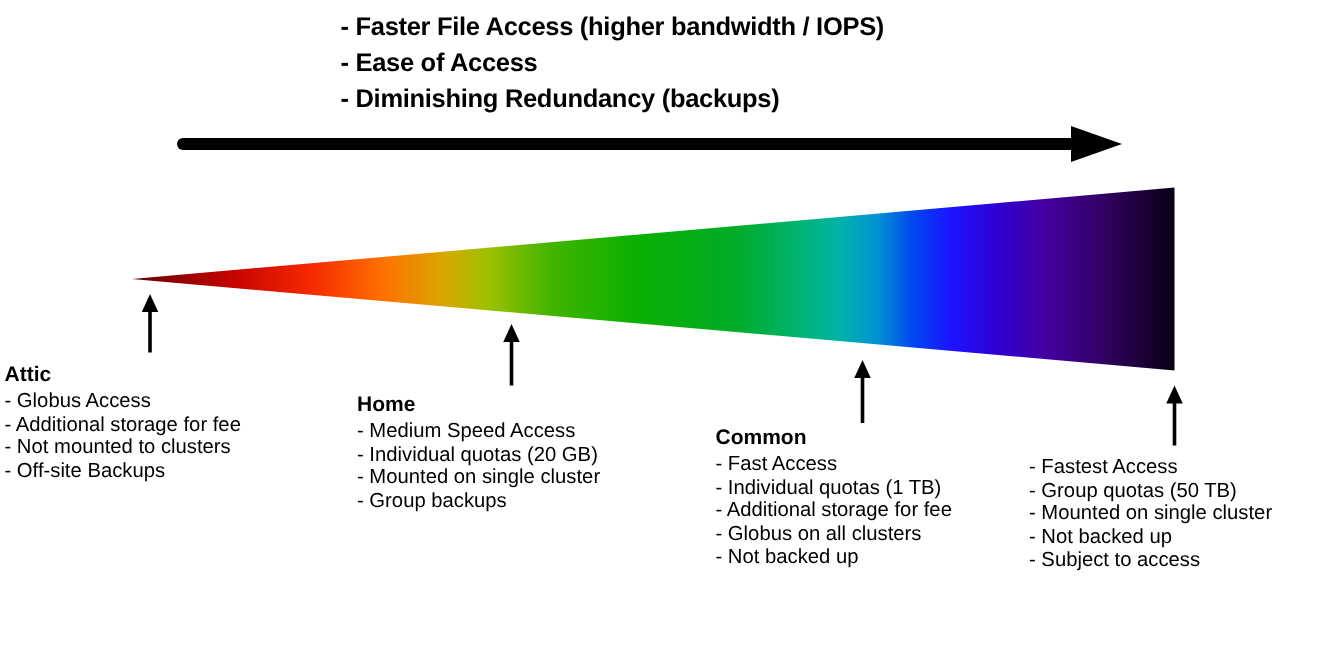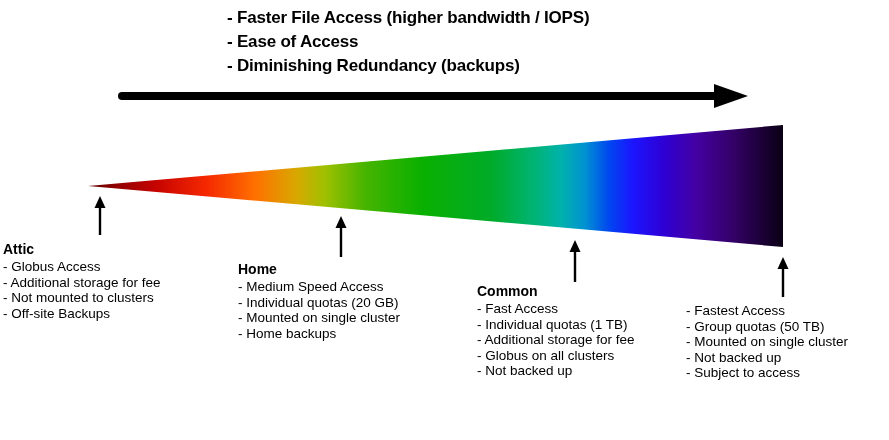--- a/index.html
+++ b/index.html
@@ -111,21 +111,21 @@
     <div class="tier-item">- Additional storage for fee</div>
     <div class="tier-item">- Not mounted to clusters</div>
     <div class="tier-item">- Off-site Backups</div>
   </div>
 
   <div class="tier tier-home">
     <div class="tier-title">Home</div>
     <div class="tier-item">- Medium Speed Access</div>
     <div class="tier-item">- Individual quotas (20 GB)</div>
     <div class="tier-item">- Mounted on single cluster</div>
-    <div class="tier-item">- Home backups</div>
+    <div class="tier-item">- Group backups</div>
   </div>
 
   <div class="tier tier-common">
     <div class="tier-title">Common</div>
     <div class="tier-item">- Fast Access</div>
     <div class="tier-item">- Individual quotas (1 TB)</div>
     <div class="tier-item">- Additional storage for fee</div>
     <div class="tier-item">- Globus on all clusters</div>
     <div class="tier-item">- Not backed up</div>
   </div>

